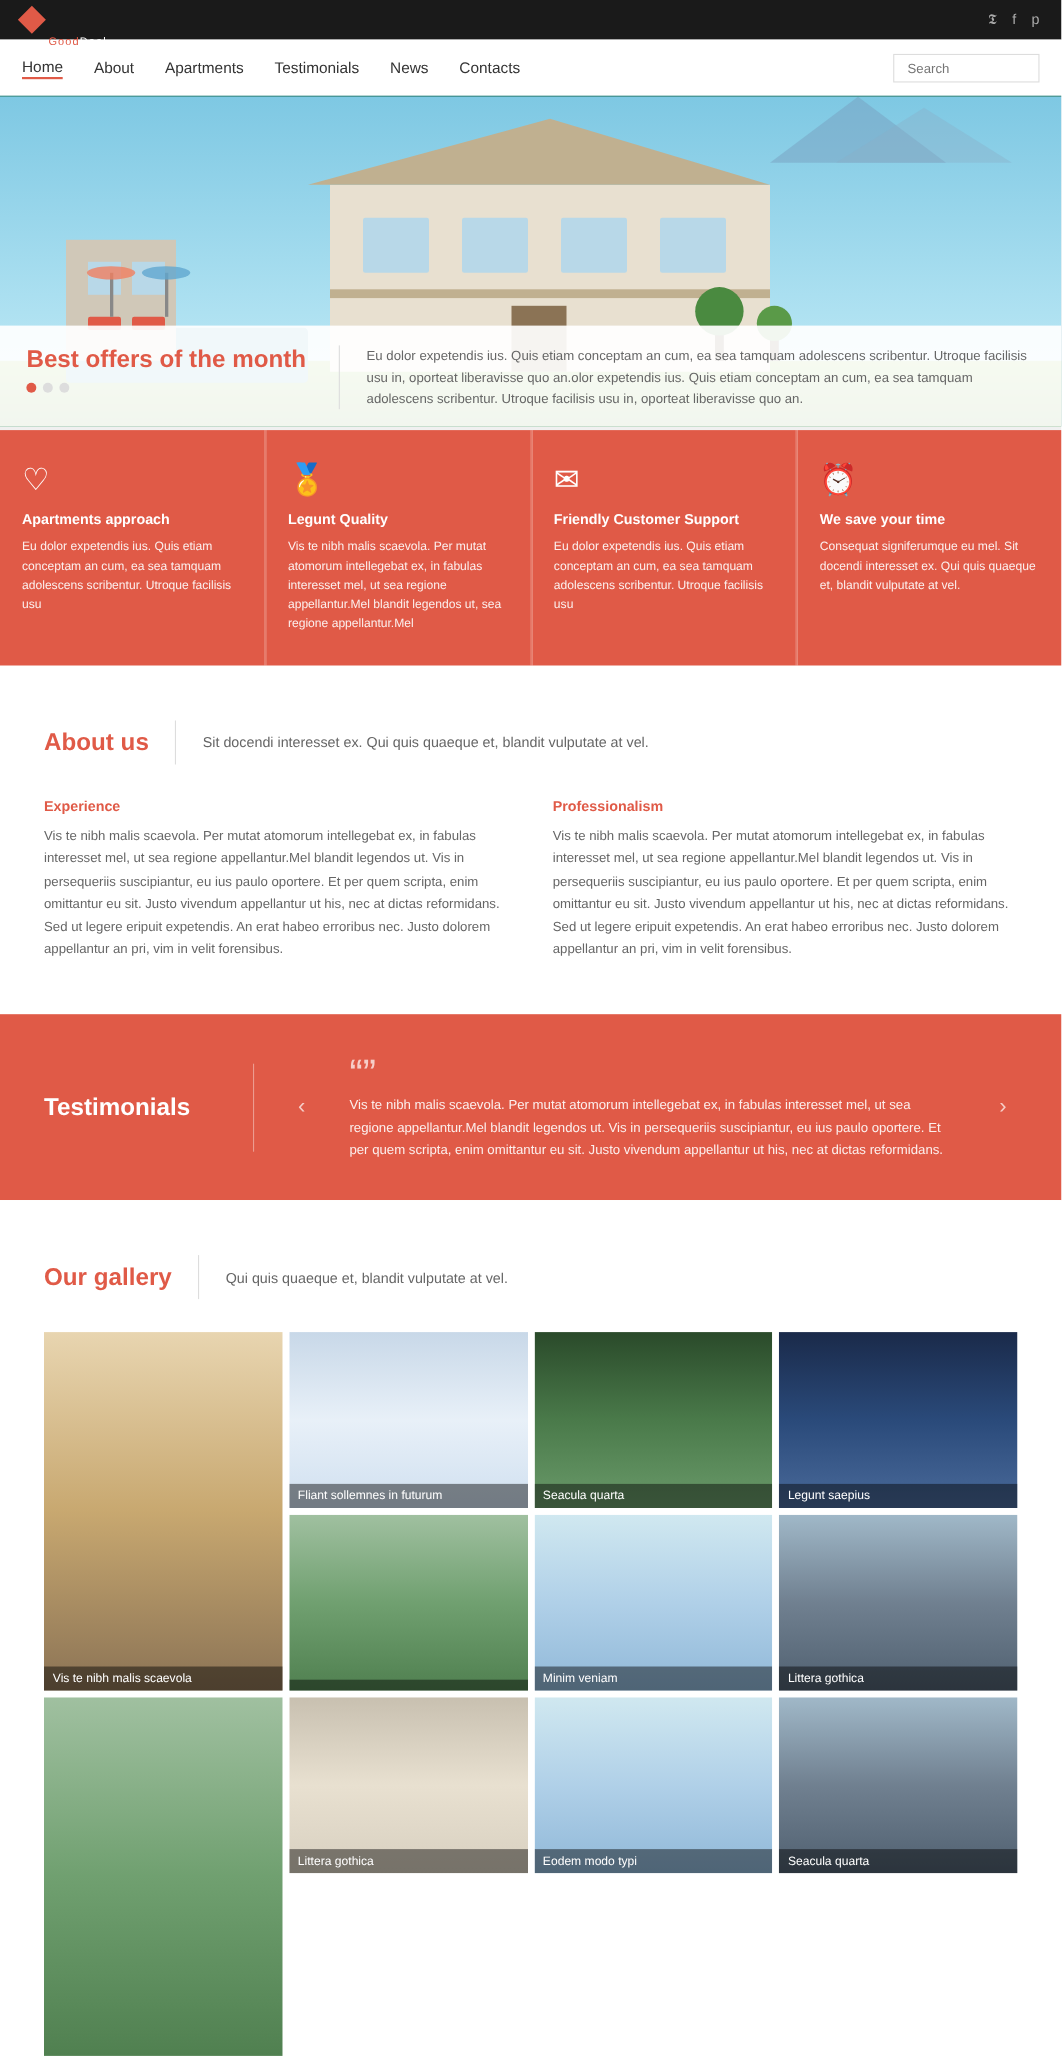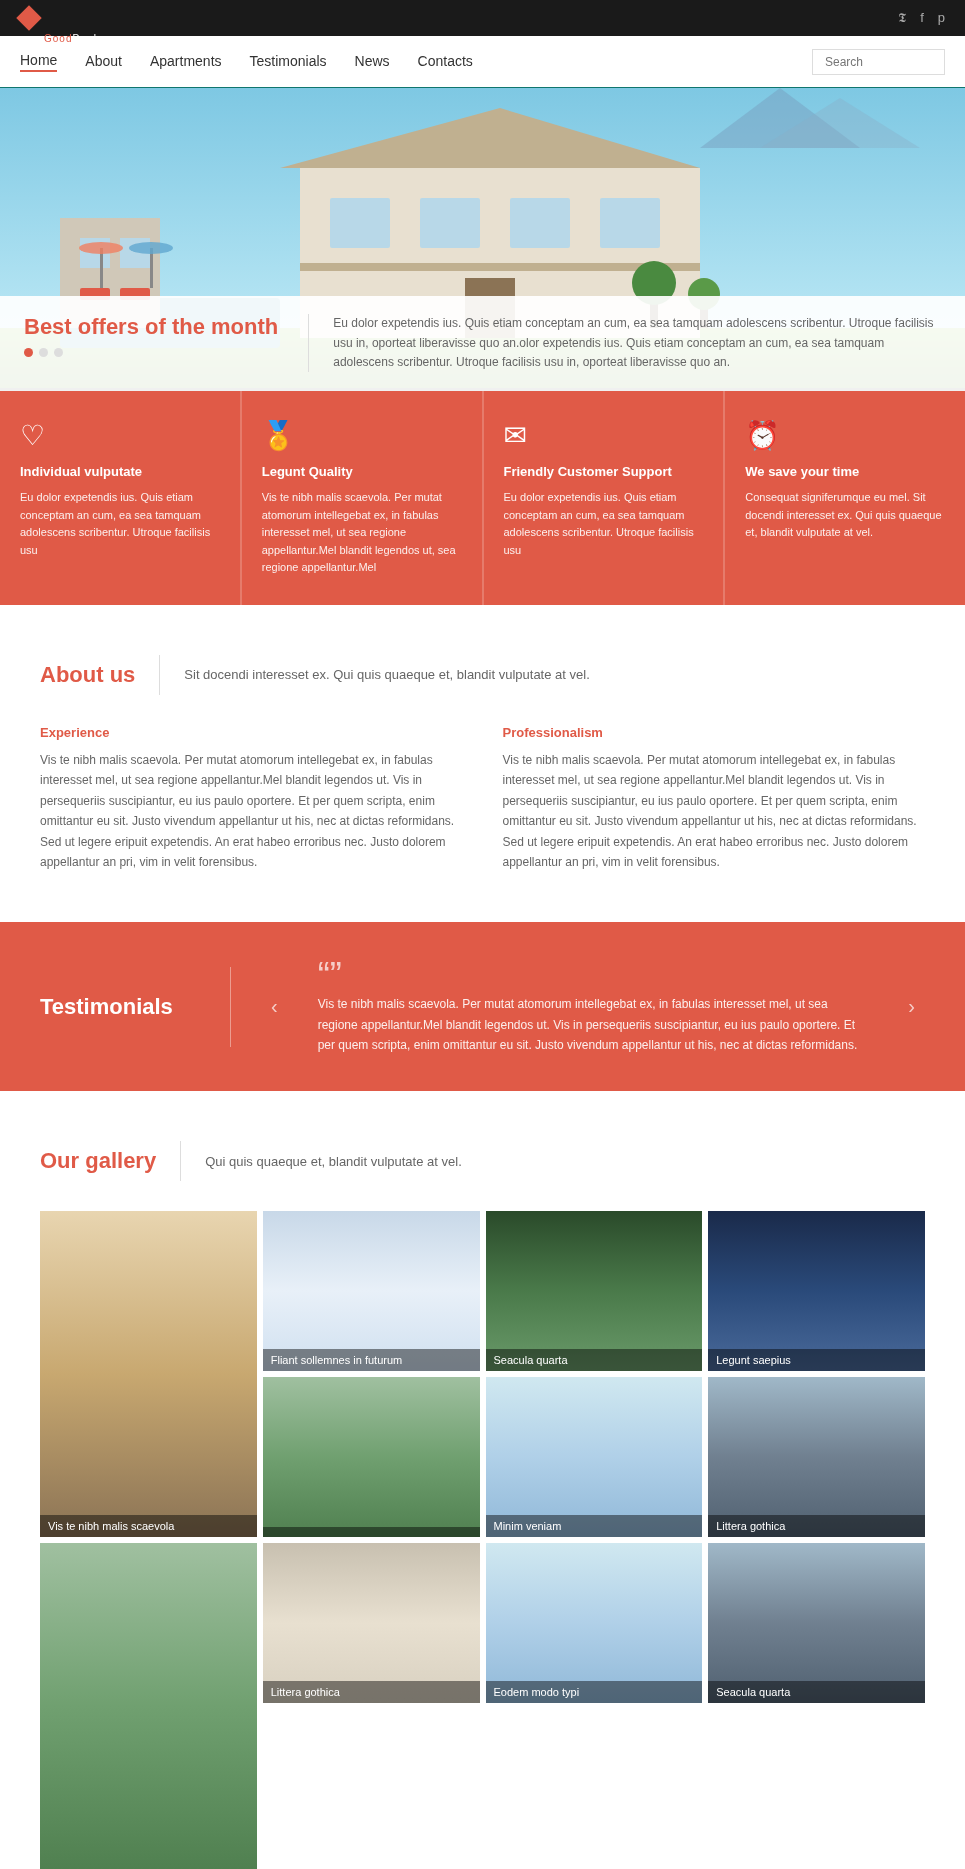--- a/index.html
+++ b/index.html
@@ -390,21 +390,21 @@
         <span class="dot"></span>
       </div>
     </div>
     <p class="hero-desc">Eu dolor expetendis ius. Quis etiam conceptam an cum, ea sea tamquam adolescens scribentur. Utroque facilisis usu in, oporteat liberavisse quo an.olor expetendis ius. Quis etiam conceptam an cum, ea sea tamquam adolescens scribentur. Utroque facilisis usu in, oporteat liberavisse quo an.</p>
   </div>
 </div>
 
 <div class="features">
   <div class="feature-card">
     <span class="feature-icon">♡</span>
-    <div class="feature-title">Individual vulputate</div>
+    <div class="feature-title">Apartments approach</div>
     <div class="feature-desc">Eu dolor expetendis ius. Quis etiam conceptam an cum, ea sea tamquam adolescens scribentur. Utroque facilisis usu</div>
   </div>
   <div class="feature-card">
     <span class="feature-icon">🏅</span>
     <div class="feature-title">Legunt Quality</div>
     <div class="feature-desc">Vis te nibh malis scaevola. Per mutat atomorum intellegebat ex, in fabulas interesset mel, ut sea regione appellantur.Mel blandit legendos ut, sea regione appellantur.Mel</div>
   </div>
   <div class="feature-card">
     <span class="feature-icon">✉</span>
     <div class="feature-title">Friendly Customer Support</div>

